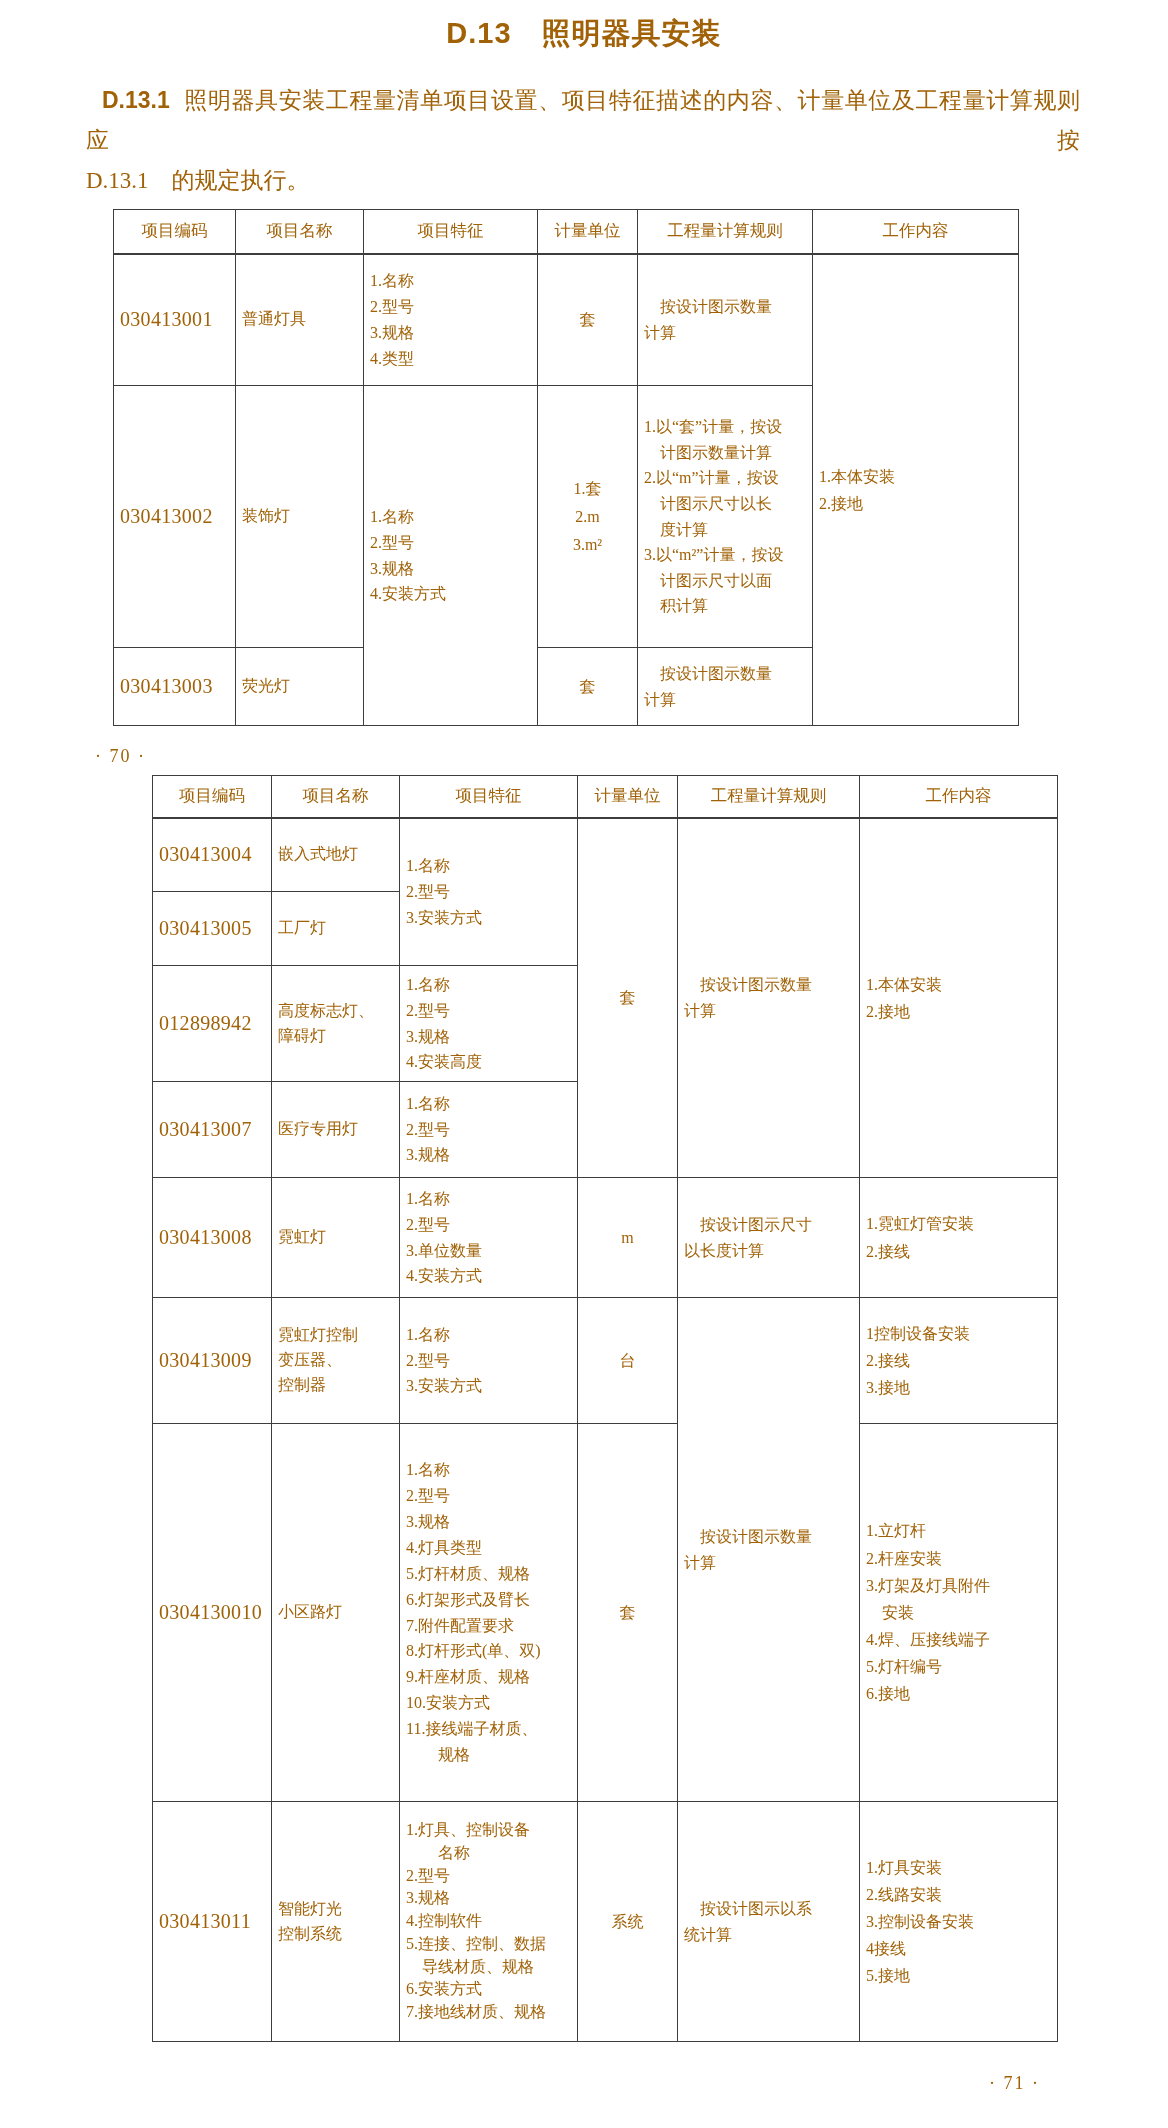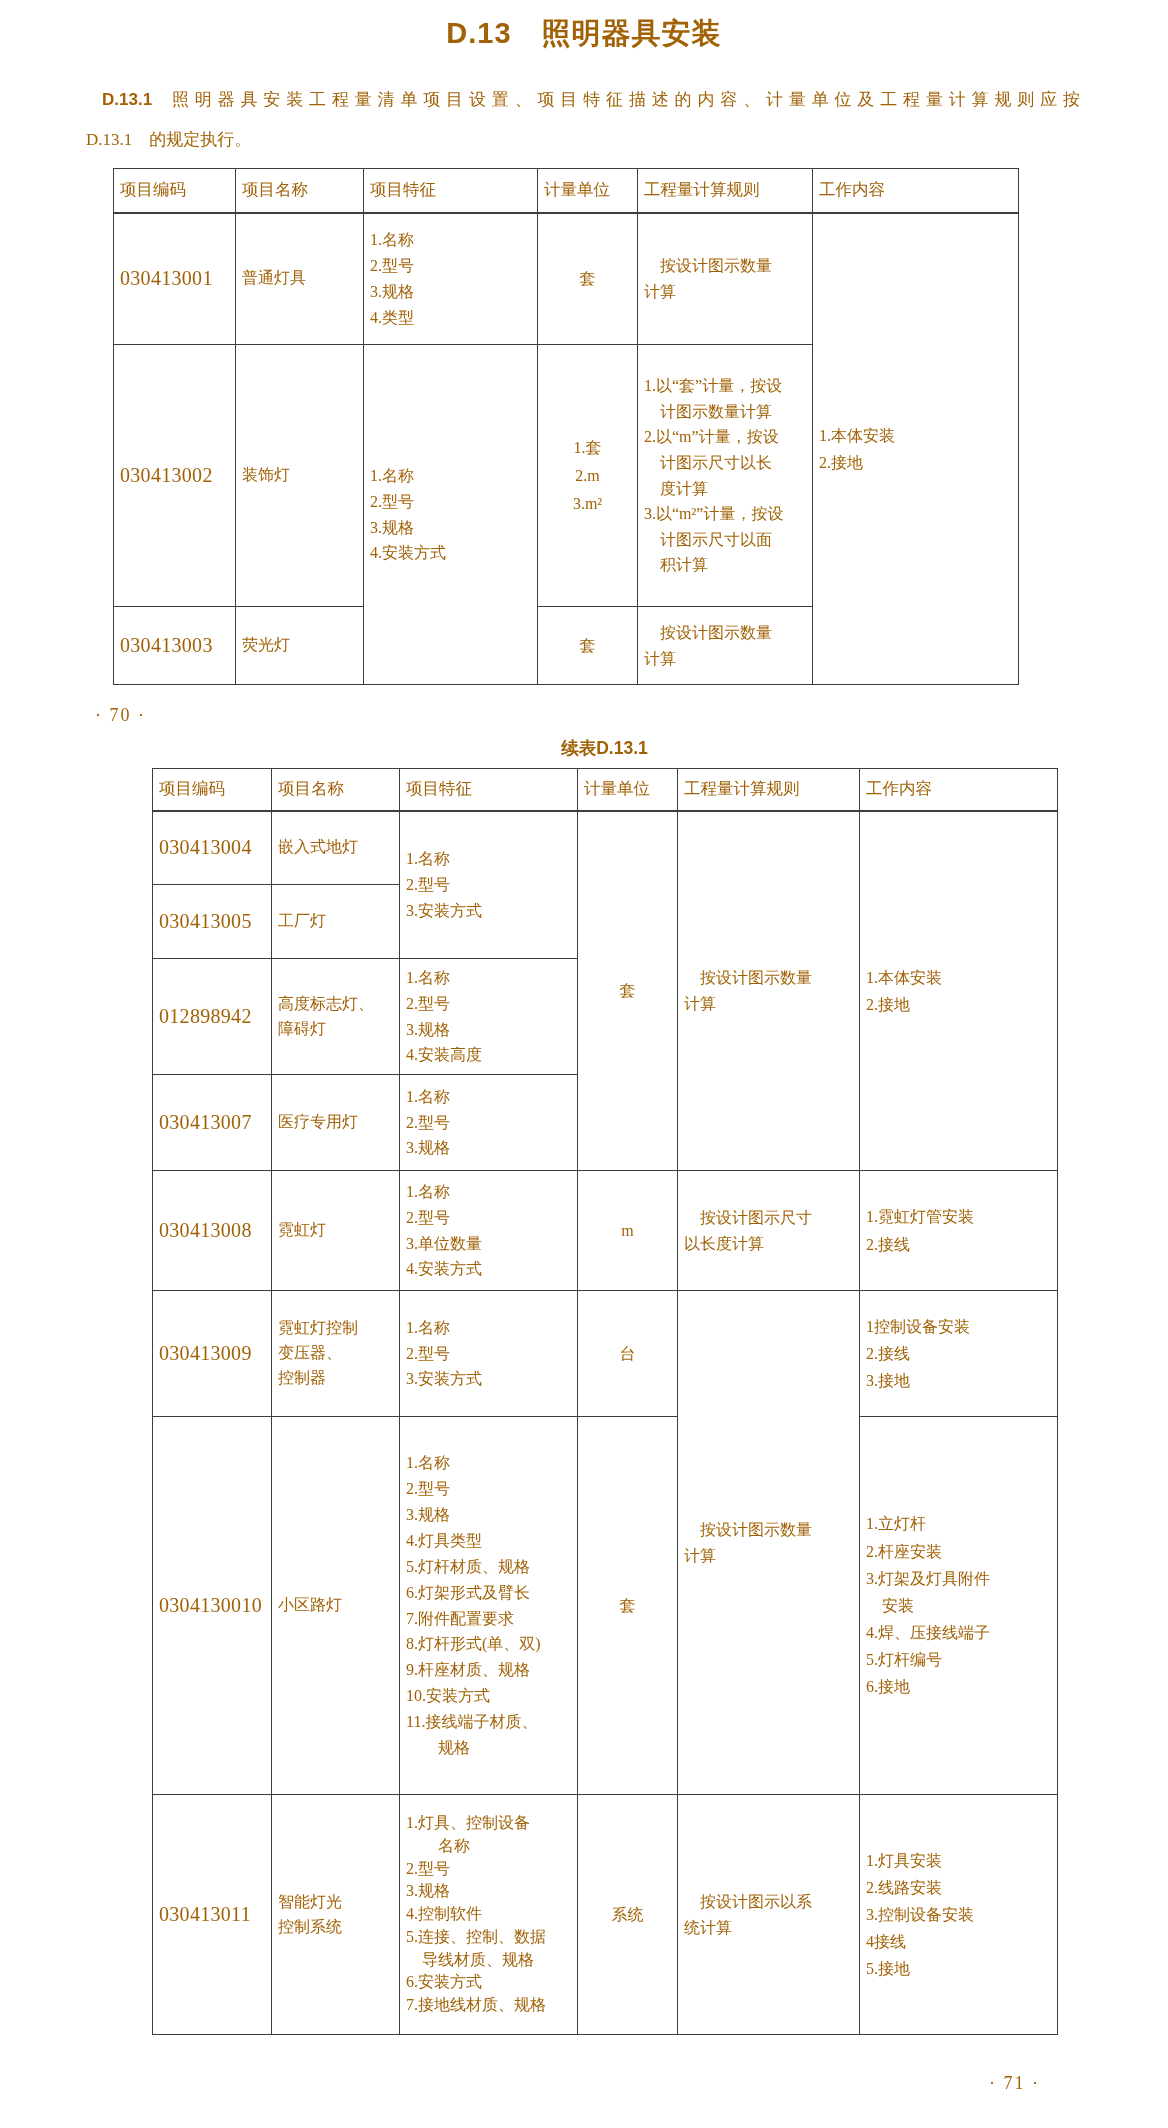--- a/index.html
+++ b/index.html
@@ -16,21 +16,21 @@
     margin:0;
     padding-top:14px;
     text-align:center;
     font-family:"Liberation Sans","DejaVu Sans",sans-serif;
     font-weight:bold;
     font-size:29px;
     letter-spacing:1px;
   }
   .intro{
     margin:26px 88px 0 86px;
-    font-size:17px;
+    font-size:23px;
     line-height:40px;
   }
   .intro-line1{
     text-align:justify;
     text-align-last:justify;
     text-indent:16px;
   }
   .intro-clause{
     font-family:"Liberation Sans","DejaVu Sans",sans-serif;
     font-weight:bold;
@@ -55,21 +55,21 @@
   #table1{ width:905px; margin-left:113px; }
   #table2{ width:905px; margin-left:152px; }
   table.spec th, table.spec td{
     border:1px solid #3d3d3d;
     vertical-align:middle;
     padding:4px 6px;
     font-weight:normal;
     overflow:hidden;
   }
   table.spec tr.hrow th{
-    text-align:left;
+    text-align:center;
     font-size:16.5px;
     border-bottom-width:2px;
   }
   td.c-code{ text-align:left; font-size:20px; letter-spacing:.3px; }
   td.c-name{ text-align:left; white-space:pre-line; line-height:1.55; }
   td.c-feat{ text-align:left; white-space:pre-line; line-height:1.62; padding-left:10px; }
   td.c-unit{ text-align:center; white-space:pre-line; line-height:1.75; }
   td.c-rule{ text-align:left; white-space:pre-line; line-height:1.6; padding-left:8px; }
   td.c-work{ text-align:left; white-space:pre-line; line-height:1.7; padding-left:10px; }
   td.tight{ line-height:1.42; }
@@ -153,21 +153,20 @@
       <td class="c-name">荧光灯</td>
       <td class="c-unit">套</td>
       <td class="c-rule">　按设计图示数量
 计算</td>
     </tr>
   </tbody>
     </table>
 
   <div class="pagenum pn-top">· 70 ·</div>
 
-  <div class="tbl-caption cap2">续表D.13.1</div>
 
   <table class="spec" id="table2">
     <colgroup>
       <col style="width:119px">
         <col style="width:128px">
         <col style="width:178px">
       <col style="width:100px">
         <col style="width:182px">
         <col style="width:198px">
     </colgroup>

